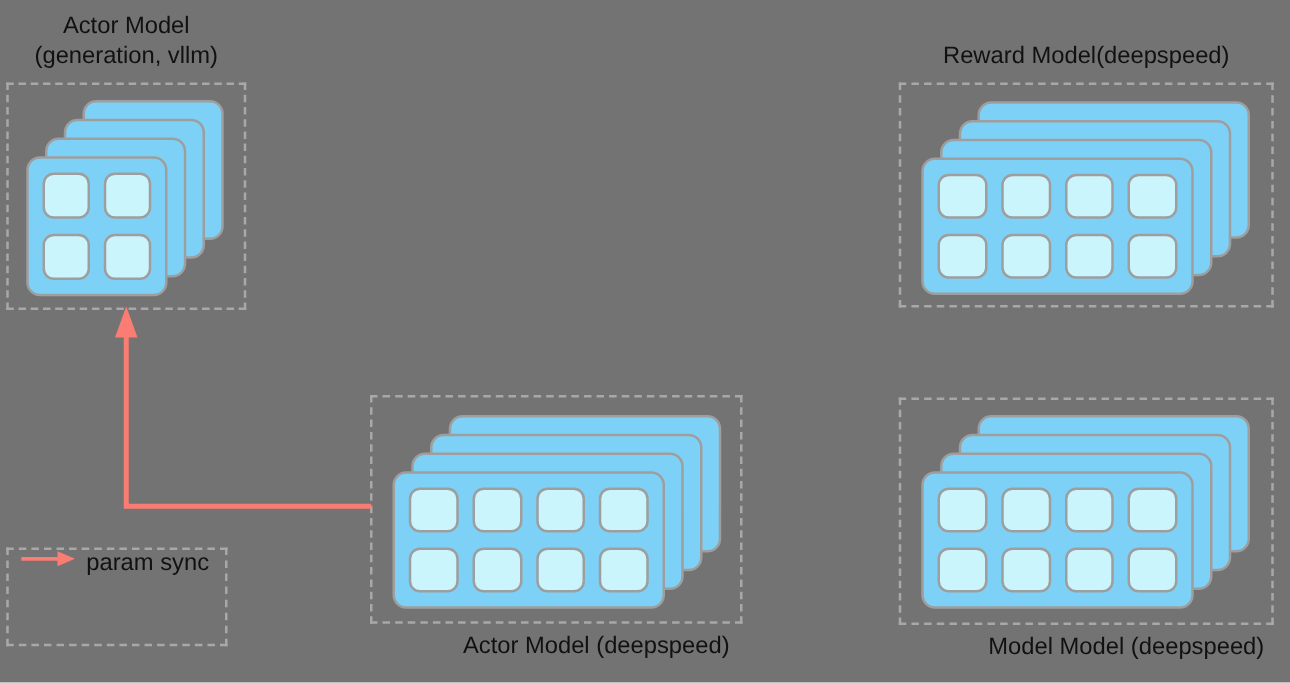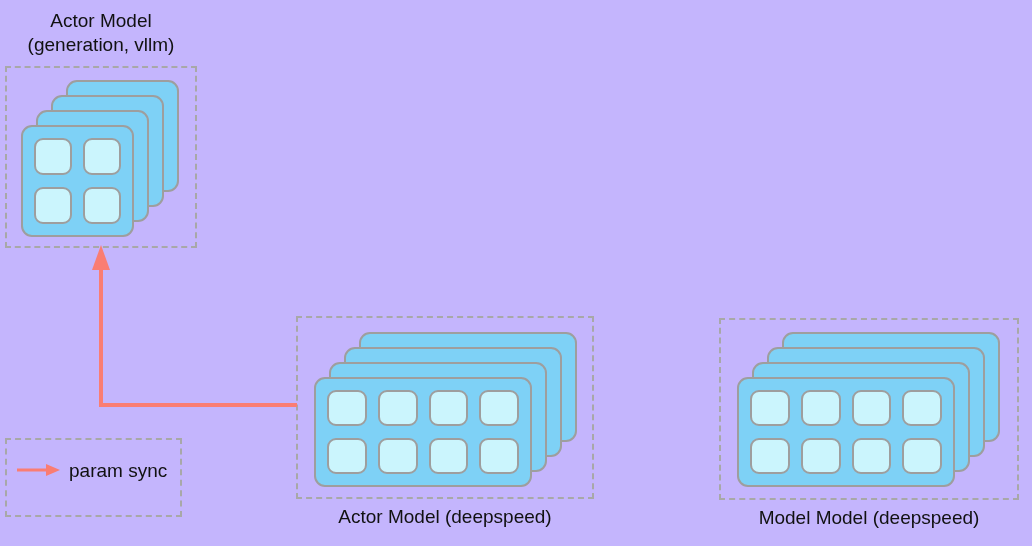--- a/index.html
+++ b/index.html
@@ -6,21 +6,21 @@
     margin: 0;
     padding: 0;
     background: #ffffff;
     font-family: "Liberation Sans", sans-serif;
     color: var(--text, #111);
   }
   .canvas {
     position: relative;
     width: 1032px;
     height: 546px;
-    background: #c4b5fd;
+    background: #737373;
     overflow: hidden;
   }
   .overlay {
     position: absolute;
     inset: 0;
     z-index: 6;
     pointer-events: none;
   }
   .node {
     position: absolute;
@@ -33,21 +33,21 @@
     left: 50%;
     transform: translateX(-50%);
     width: max-content;
     text-align: center;
     font-size: 19px;
     line-height: 24px;
     color: var(--text, #111);
     white-space: pre-line;
   }
   .title-top    { bottom: calc(100% + 11px); }
-  .title-bottom { top: calc(100% + 8px); }
+  .title-bottom { top: calc(100% + 8px); margin-left: 32px; }
 
   .stack {
     position: absolute;
   }
   .card {
     position: absolute;
     inset: 0;
     background: var(--card, #7ed1f6);
     border: 2px solid var(--card-border, #9e9e9e);
     border-radius: 11px;
@@ -81,21 +81,21 @@
 
   .legend {
     position: absolute;
     left: 5px;
     top: 438px;
     width: 177px;
     height: 79px;
     border: 2px dashed var(--box-border, #a8a8a8);
     box-sizing: border-box;
     display: flex;
-    align-items: center;
+    align-items: flex-start;
     gap: 8px;
     padding: 0 6px 13px 8px;
     z-index: 2;
   }
   .legend-label {
     font-size: 19px;
     line-height: 22px;
     color: var(--text, #111);
   }
   .legend-arrow {
@@ -123,20 +123,38 @@
         <div class="card card-front" style="transform: translate(0px, 0px); grid-template-columns: repeat(2, 1fr);">
           <div class="cell"></div>
           <div class="cell"></div>
           <div class="cell"></div>
           <div class="cell"></div>
         </div>
       </div>
   </div>
 
 
+  <div class="node" id="node-reward-model">
+    <div class="node-title title-top">Reward Model(deepspeed)</div>
+    <div class="stack">
+        <div class="card" style="transform: translate(45px, -45px);"></div>
+        <div class="card" style="transform: translate(30px, -30px);"></div>
+        <div class="card" style="transform: translate(15px, -15px);"></div>
+        <div class="card card-front" style="transform: translate(0px, 0px); grid-template-columns: repeat(4, 1fr);">
+          <div class="cell"></div>
+          <div class="cell"></div>
+          <div class="cell"></div>
+          <div class="cell"></div>
+          <div class="cell"></div>
+          <div class="cell"></div>
+          <div class="cell"></div>
+          <div class="cell"></div>
+        </div>
+      </div>
+  </div>
 
   <div class="node" id="node-actor-deepspeed">
     <div class="node-title title-bottom">Actor Model (deepspeed)</div>
     <div class="stack">
         <div class="card" style="transform: translate(45px, -45px);"></div>
         <div class="card" style="transform: translate(30px, -30px);"></div>
         <div class="card" style="transform: translate(15px, -15px);"></div>
         <div class="card card-front" style="transform: translate(0px, 0px); grid-template-columns: repeat(4, 1fr);">
           <div class="cell"></div>
           <div class="cell"></div>

